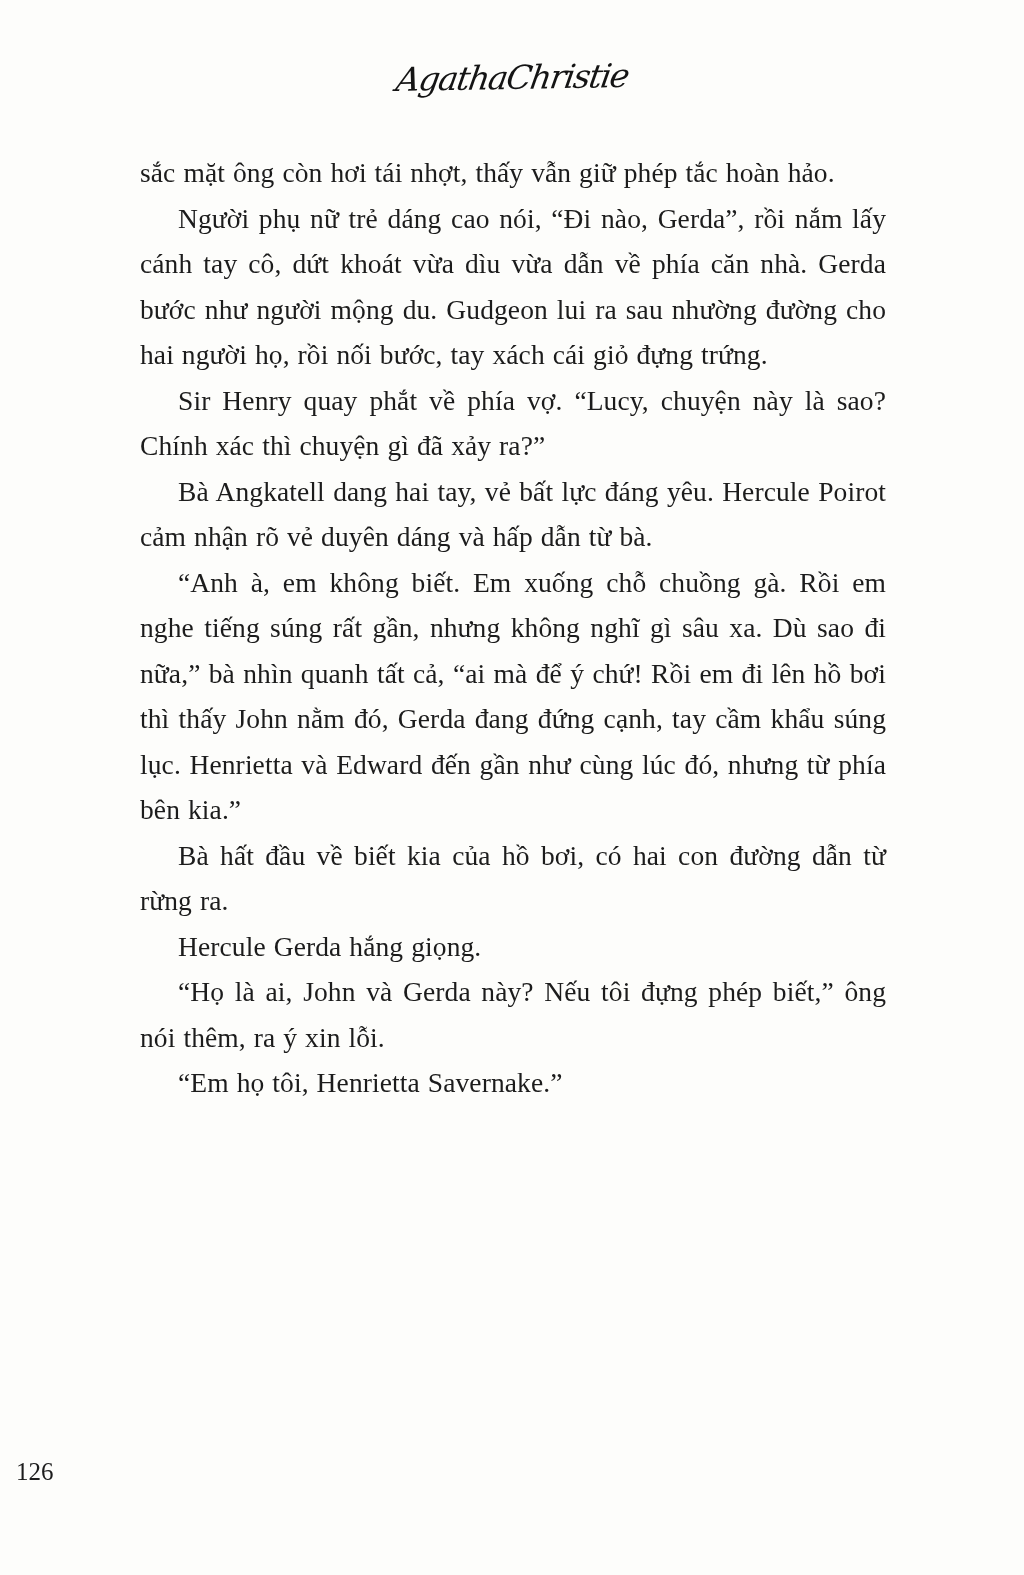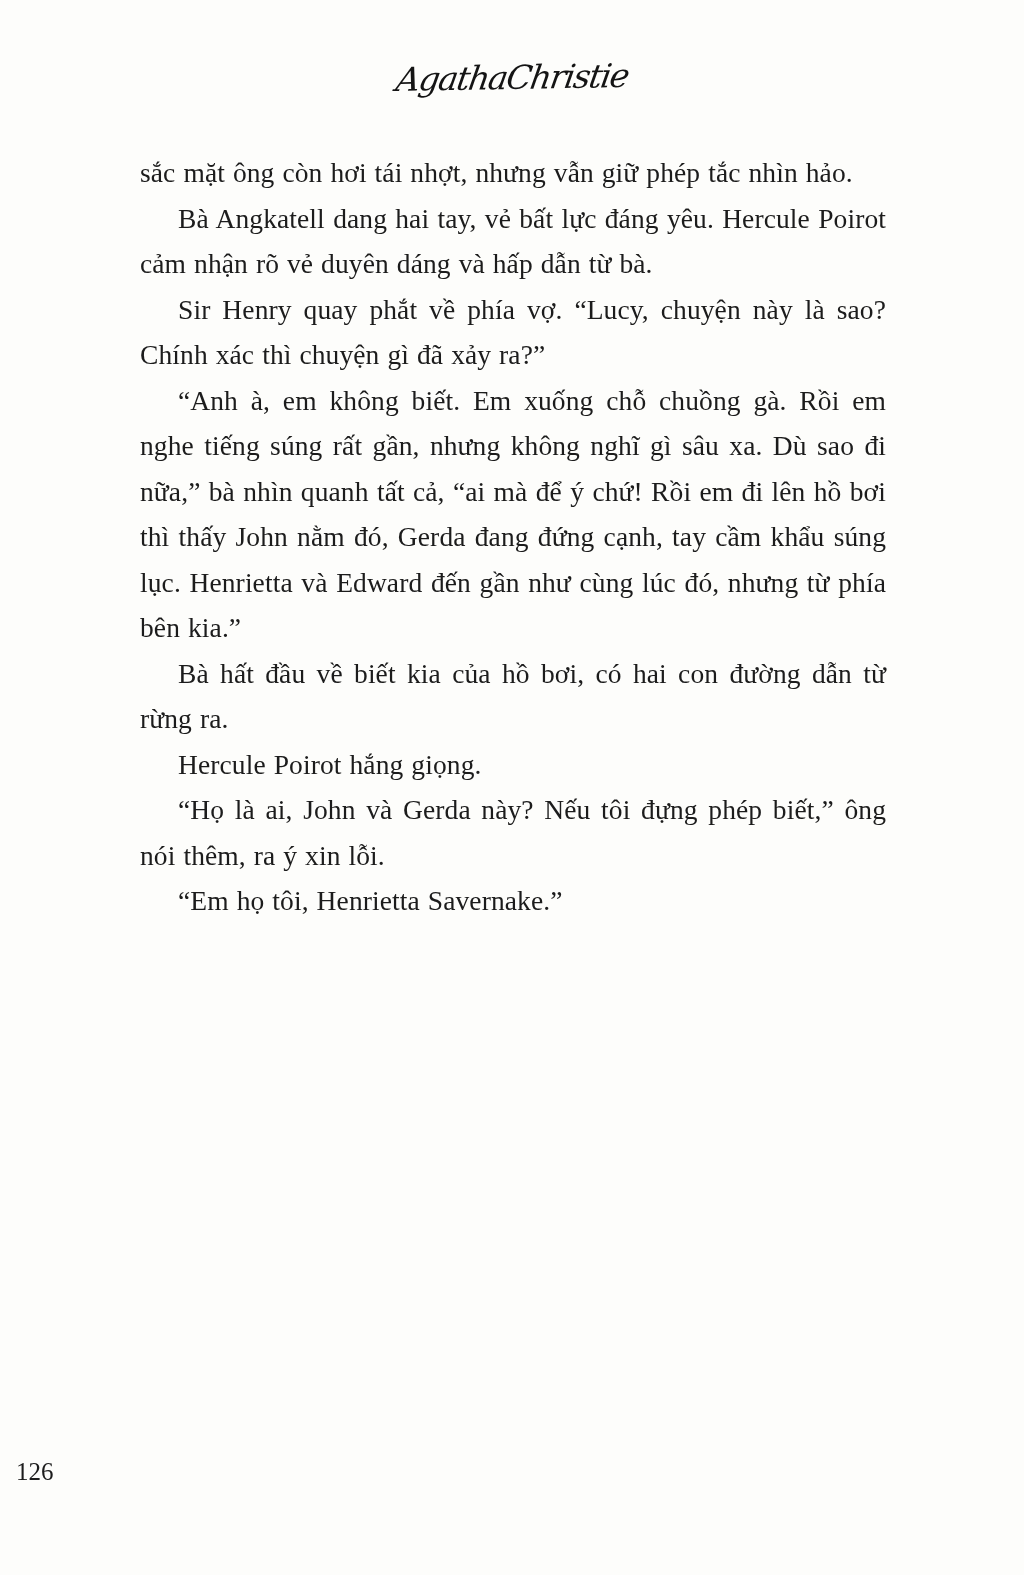--- a/index.html
+++ b/index.html
@@ -70,26 +70,27 @@
 </head>
 <body>
 
 <div class="page">
 
   <header class="page-header">
     <span class="signature">AgathaChristie</span>
   </header>
 
   <main class="body-text">
-    <p class="para no-indent">sắc mặt ông còn hơi tái nhợt, nhưng vẫn giữ phép tắc nhìn hảo.</p>
+    <p class="para no-indent">sắc mặt ông còn hơi tái nhợt, thấy vẫn giữ phép tắc hoàn hảo.</p>
+    <p class="para">Người phụ nữ trẻ dáng cao nói, “Đi nào, Gerda”, rồi nắm lấy cánh tay cô, dứt khoát vừa dìu vừa dẫn về phía căn nhà. Gerda bước như người mộng du. Gudgeon lui ra sau nhường đường cho hai người họ, rồi nối bước, tay xách cái giỏ đựng trứng.</p>
+    <p class="para">Sir Henry quay phắt về phía vợ. “Lucy, chuyện này là sao? Chính xác thì chuyện gì đã xảy ra?”</p>
     <p class="para">Bà Angkatell dang hai tay, vẻ bất lực đáng yêu. Hercule Poirot cảm nhận rõ vẻ duyên dáng và hấp dẫn từ bà.</p>
-    <p class="para">Sir Henry quay phắt về phía vợ. “Lucy, chuyện này là sao? Chính xác thì chuyện gì đã xảy ra?”</p>
     <p class="para">“Anh à, em không biết. Em xuống chỗ chuồng gà. Rồi em nghe tiếng súng rất gần, nhưng không nghĩ gì sâu xa. Dù sao đi nữa,” bà nhìn quanh tất cả, “ai mà để ý chứ! Rồi em đi lên hồ bơi thì thấy John nằm đó, Gerda đang đứng cạnh, tay cầm khẩu súng lục. Henrietta và Edward đến gần như cùng lúc đó, nhưng từ phía bên kia.”</p>
     <p class="para">Bà hất đầu về biết kia của hồ bơi, có hai con đường dẫn từ rừng ra.</p>
-    <p class="para">Hercule Poirot hắng giọng.</p>
+    <p class="para">Hercule Gerda hắng giọng.</p>
     <p class="para">“Họ là ai, John và Gerda này? Nếu tôi đựng phép biết,” ông nói thêm, ra ý xin lỗi.</p>
     <p class="para">“Em họ tôi, Henrietta Savernake.”</p>
   </main>
 
   <footer class="page-footer">
     <span class="page-number">126</span>
   </footer>
 
 </div>
 

